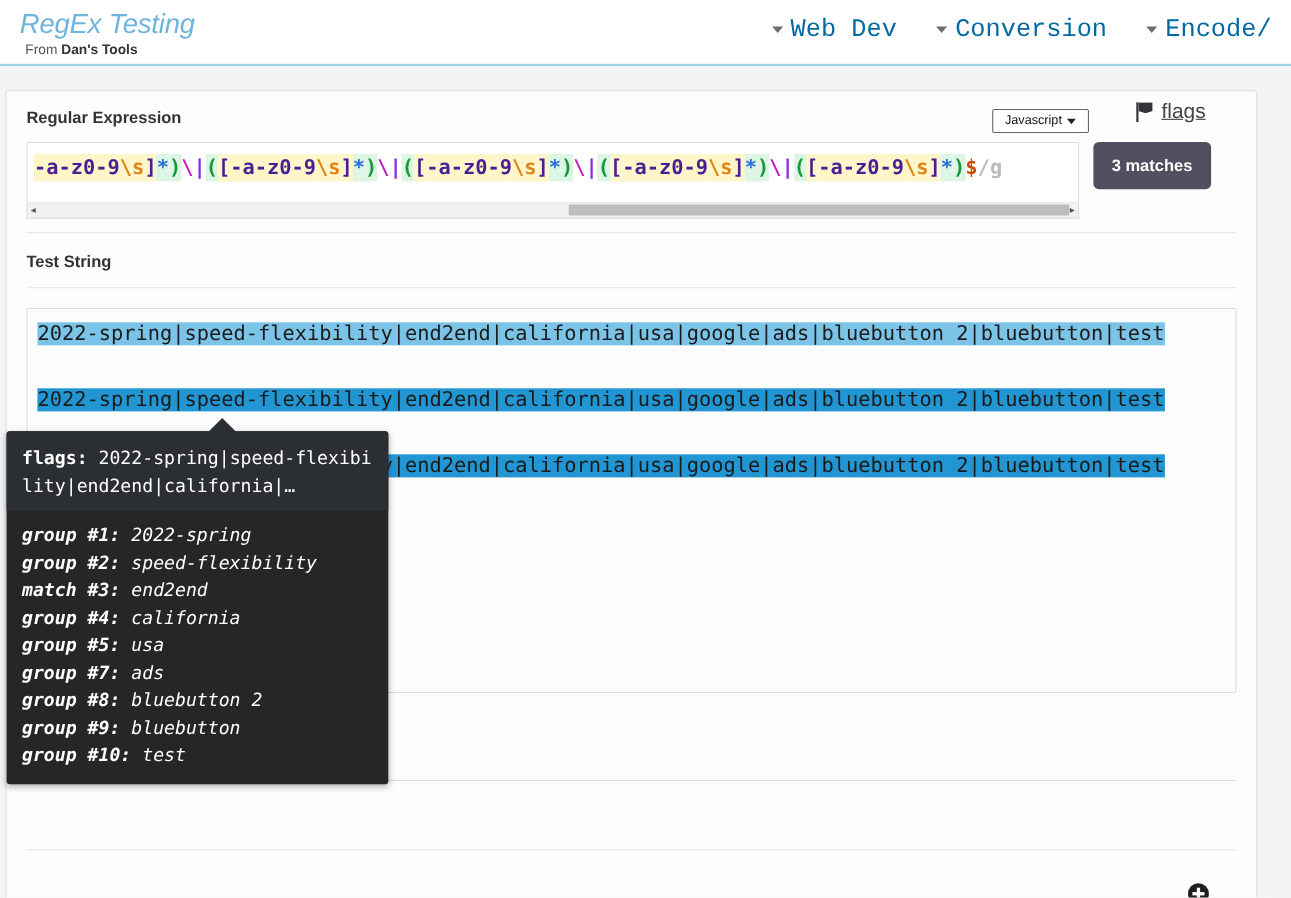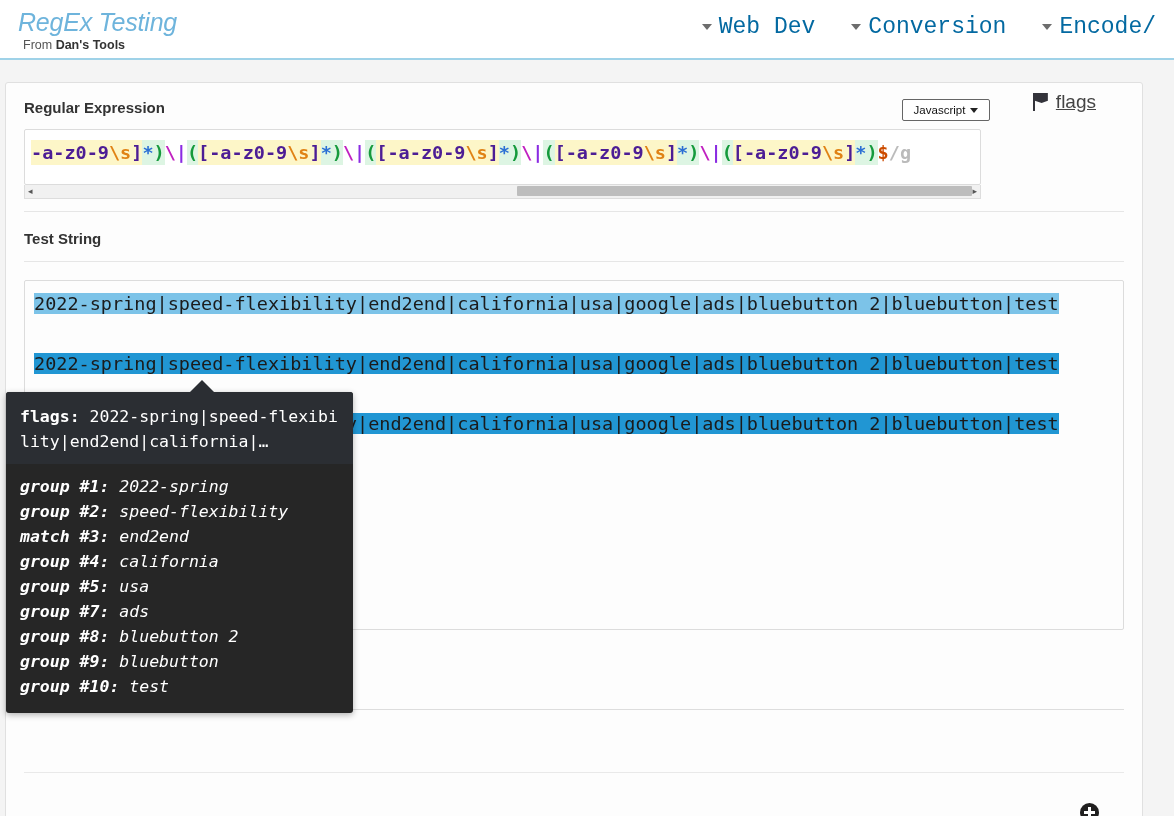--- a/index.html
+++ b/index.html
@@ -223,20 +223,21 @@
 
     <div class="re-wrap">
       <div class="re-box">
         <div class="re-text" id="re-text"><span class="cc">-a-z0-9</span><span class="ccd">\s</span><span class="cc">]</span><span class="quant">*</span><span class="paren">)</span><span class="esc">\</span><span class="alt">|</span><span class="paren">(</span><span class="cc">[</span><span class="cc">-a-z0-9</span><span class="ccd">\s</span><span class="cc">]</span><span class="quant">*</span><span class="paren">)</span><span class="esc">\</span><span class="alt">|</span><span class="paren">(</span><span class="cc">[</span><span class="cc">-a-z0-9</span><span class="ccd">\s</span><span class="cc">]</span><span class="quant">*</span><span class="paren">)</span><span class="esc">\</span><span class="alt">|</span><span class="paren">(</span><span class="cc">[</span><span class="cc">-a-z0-9</span><span class="ccd">\s</span><span class="cc">]</span><span class="quant">*</span><span class="paren">)</span><span class="esc">\</span><span class="alt">|</span><span class="paren">(</span><span class="cc">[</span><span class="cc">-a-z0-9</span><span class="ccd">\s</span><span class="cc">]</span><span class="quant">*</span><span class="paren">)</span><span class="anch">$</span><span class="delim">/g</span></div>
       </div>
       <div class="re-scroll">
         <span class="arrow-l">◂</span>
         <div class="thumb"></div>
         <span class="arrow-r">▸</span>
       </div>
+      <button class="matches-btn">3 matches</button>
     </div>
 
     <div class="divider"></div>
 
     <div class="section-label" style="padding-top:18px;">Test String</div>
     <div class="divider" style="margin-top:14px;"></div>
 
     <div class="ts-box">
       <div class="ts-text" id="ts-text"><span class="m-hover">2022-spring|speed-flexibility|end2end|california|usa|google|ads|bluebutton 2|bluebutton|test</span><span>
 

